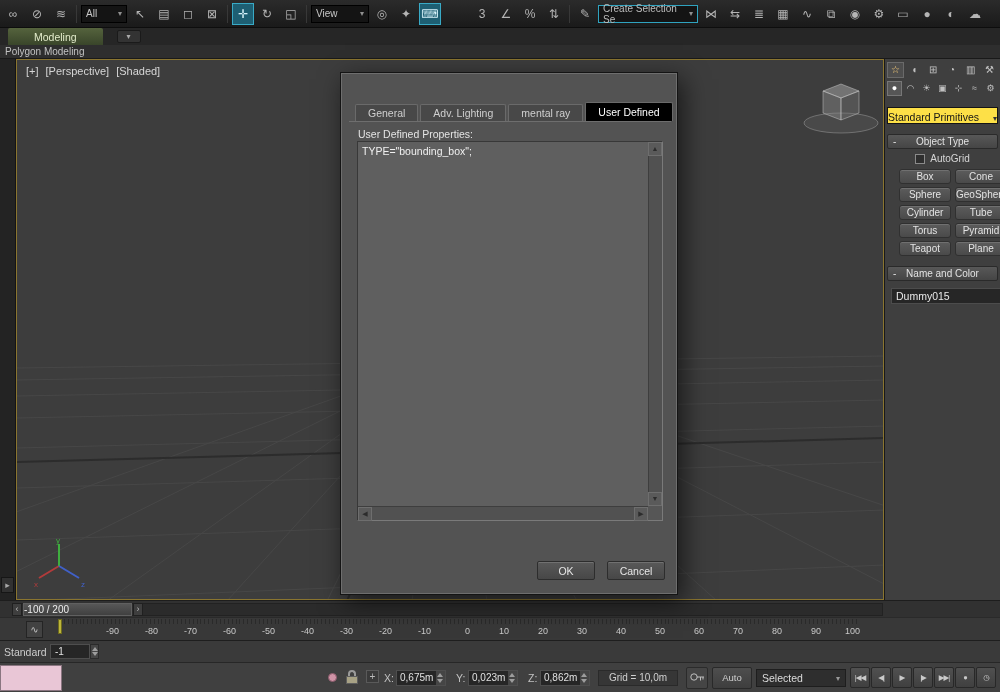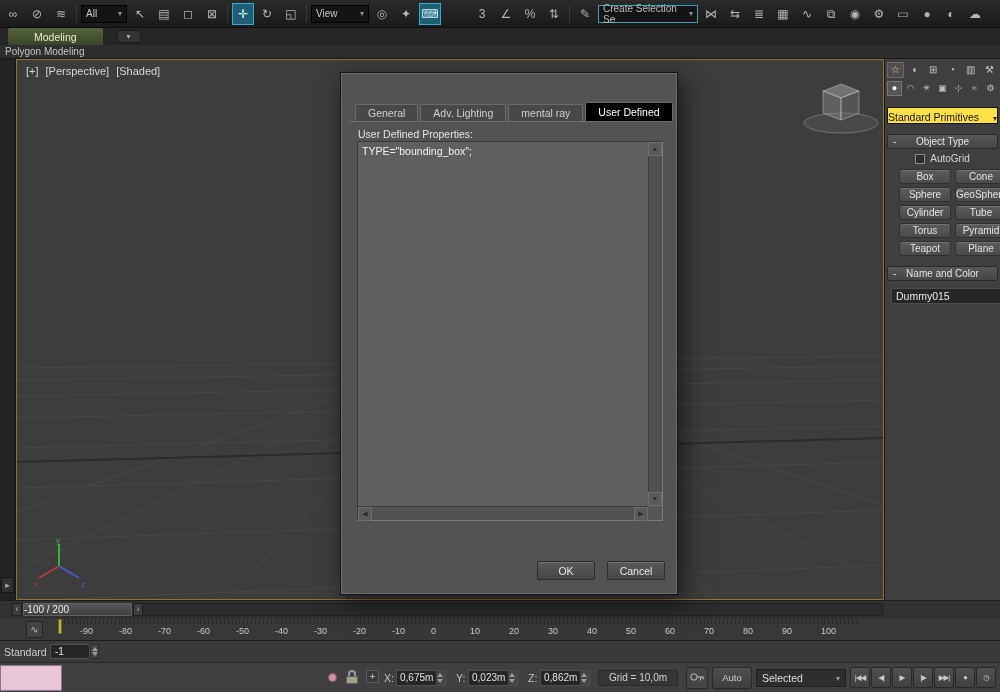--- a/index.html
+++ b/index.html
@@ -78,21 +78,21 @@
   .ts-track{position:absolute;left:16px;top:2px;width:867px;height:13px;background:#2b2b2b;border:1px solid #222}
   .ts-arrow{position:absolute;width:10px;height:13px;top:2px;background:#3e3e3e;border:1px solid #202020;
             color:#bbb;font-size:9px;line-height:11px;text-align:center}
   .ts-left{left:12px}.ts-right{left:133px}
   .ts-handle{position:absolute;left:23px;top:2px;width:109px;height:13px;background:linear-gradient(#575757,#404040);
              border:1px solid #606060;color:#ececec;font-size:10px;line-height:11px;text-align:left}
   .ruler-row{top:617px;height:24px;background:#383838;border-top:1px solid #2a2a2a;border-bottom:1px solid #1e1e1e}
   .ruler-ticks{position:absolute;left:60px;top:1px;width:800px;height:5px;
                background:repeating-linear-gradient(90deg,#2a2a2a 0 1px,transparent 1px 3.9px)}
   .ruler-labels{position:absolute;left:80px;top:8px;width:780px;display:flex}
-  .rlab{width:39px;text-align:left;font-size:9px;color:#c9c9c9}
+  .rlab{width:39px;text-align:right;font-size:9px;color:#c9c9c9}
   .time-marker{position:absolute;left:58px;top:1px;width:4px;height:15px;background:#bdb63a;border:1px solid #6e6a1d}
   .mini-curve-btn{position:absolute;left:26px;top:3px;width:17px;height:17px;background:#424242;
                   border:1px solid #242424;color:#c5c5c5;font-size:10px;line-height:15px;text-align:center}
 
   
   .arg-row{top:641px;height:22px;background:#3a3a3a;border-bottom:1px solid #272727;font-size:10.5px}
   .arg-label{position:absolute;left:4px;top:5px;color:#cccccc}
   .arg-field{position:absolute;left:50px;top:3px;width:40px;height:15px;background:#262626;
              border:1px solid #4e4e4e;color:#e2e2e2;font-size:10px;line-height:13px;padding-left:4px}
   .spinbox{position:relative;display:inline-block;width:9px;height:15px;background:#454545;border:1px solid #2a2a2a}

